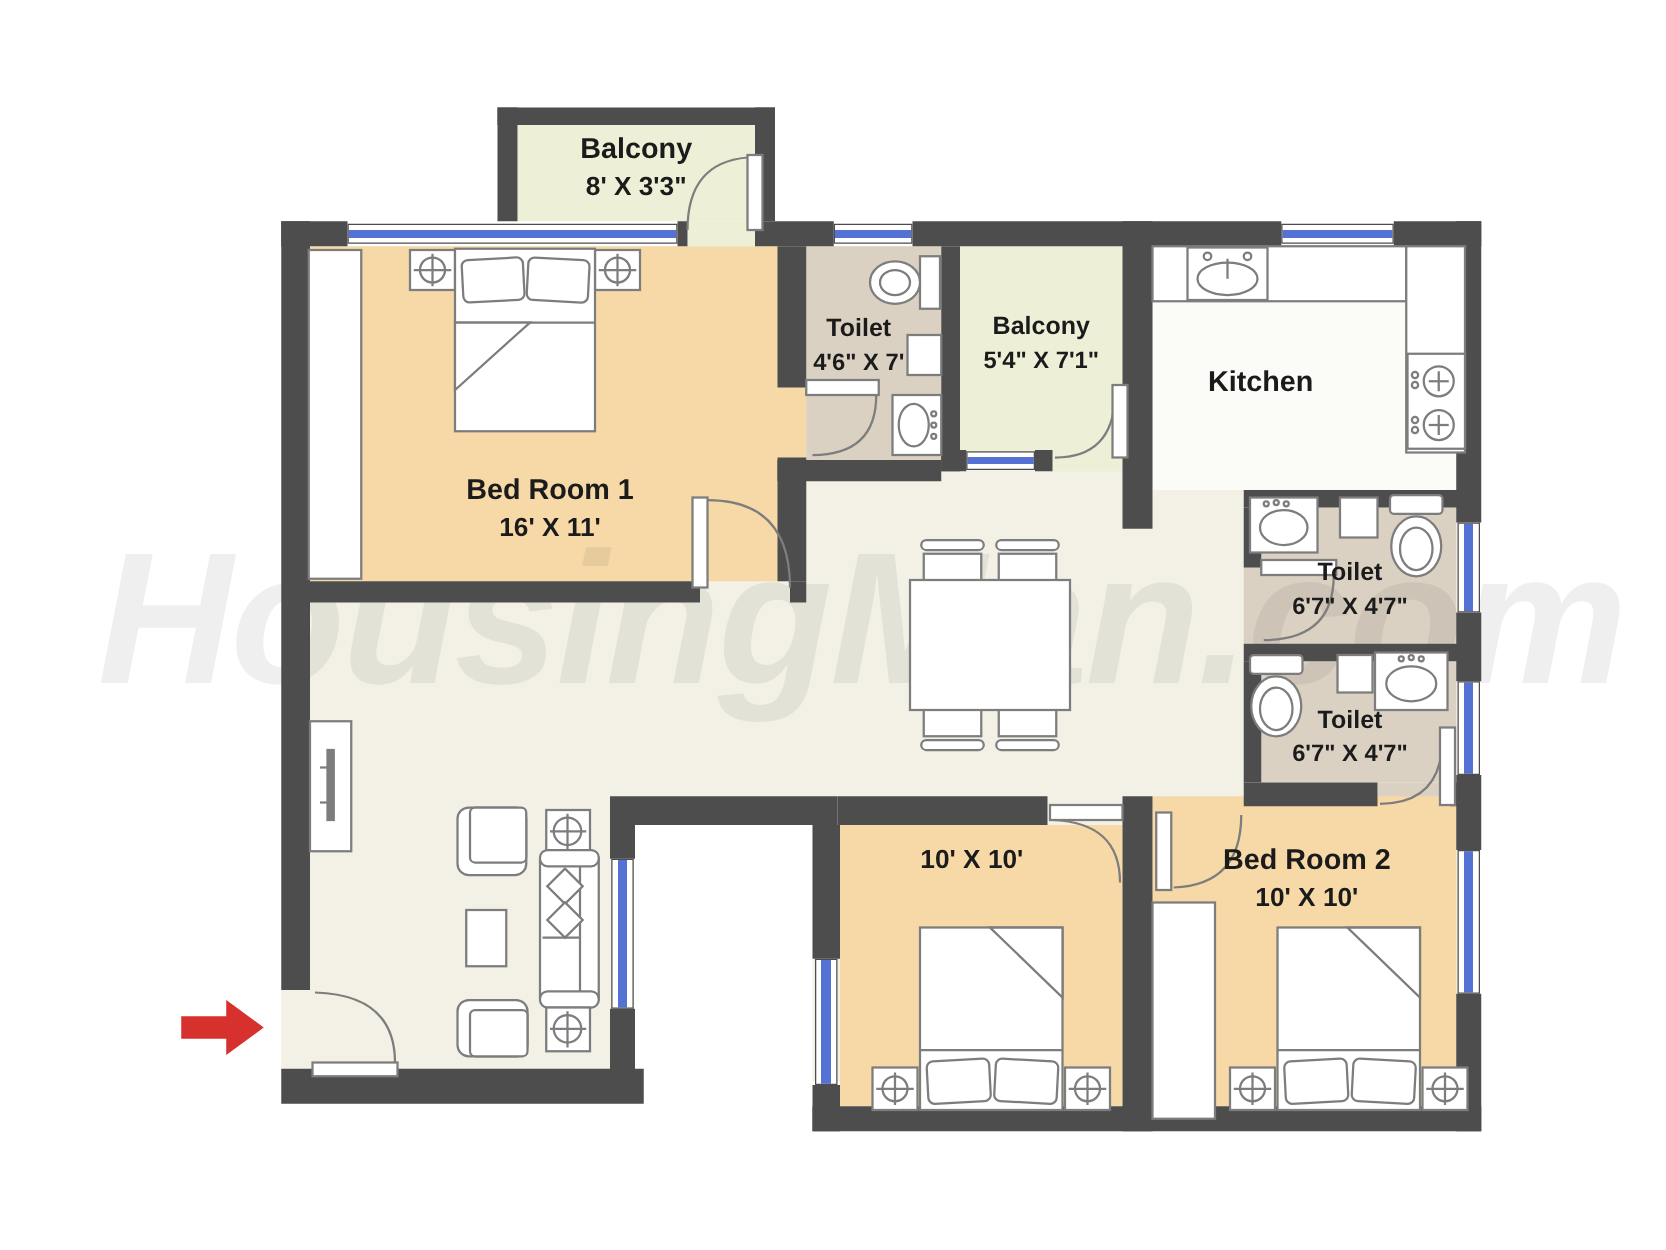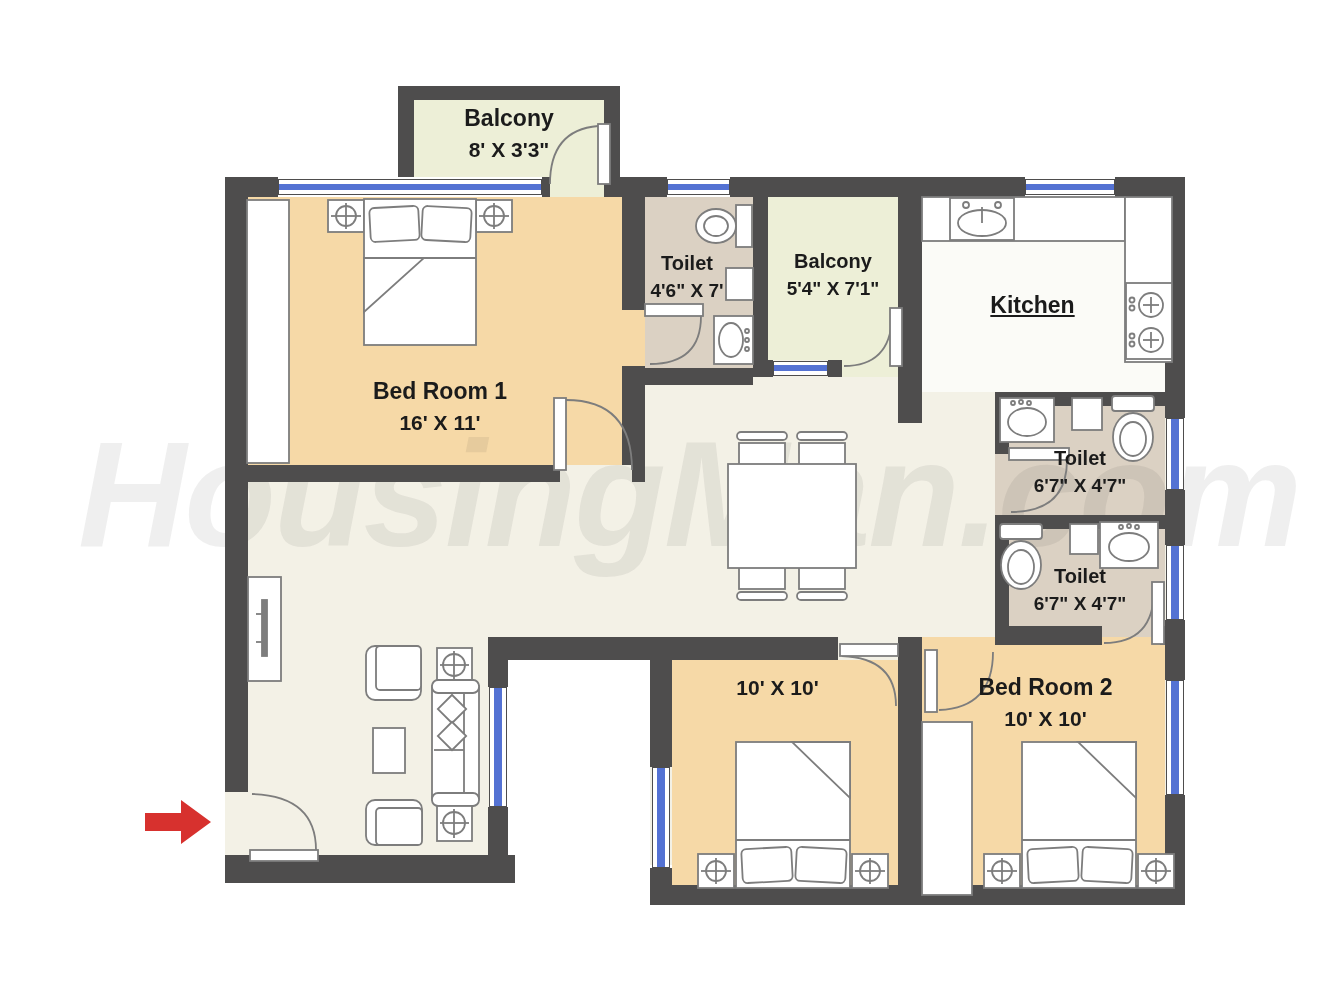--- a/index.html
+++ b/index.html
@@ -342,21 +342,21 @@
     <div class="rs">16' X 11'</div>
   </div>
   <div class="room-label small" style="left:624px;top:249px;width:126px;">
     <div class="rn">Toilet</div>
     <div class="rs">4'6" X 7'</div>
   </div>
   <div class="room-label small" style="left:762px;top:247px;width:142px;">
     <div class="rn">Balcony</div>
     <div class="rs">5'4" X 7'1"</div>
   </div>
-  <div class="room-label" style="left:930px;top:290px;width:205px;text-decoration:underline;">
+  <div class="room-label" style="left:906px;top:290px;width:205px;">
     <div class="rn">Kitchen</div>
   </div>
   <div class="room-label small" style="left:1000px;top:444px;width:160px;">
     <div class="rn">Toilet</div>
     <div class="rs">6'7" X 4'7"</div>
   </div>
   <div class="room-label small" style="left:1000px;top:562px;width:160px;">
     <div class="rn">Toilet</div>
     <div class="rs">6'7" X 4'7"</div>
   </div>

